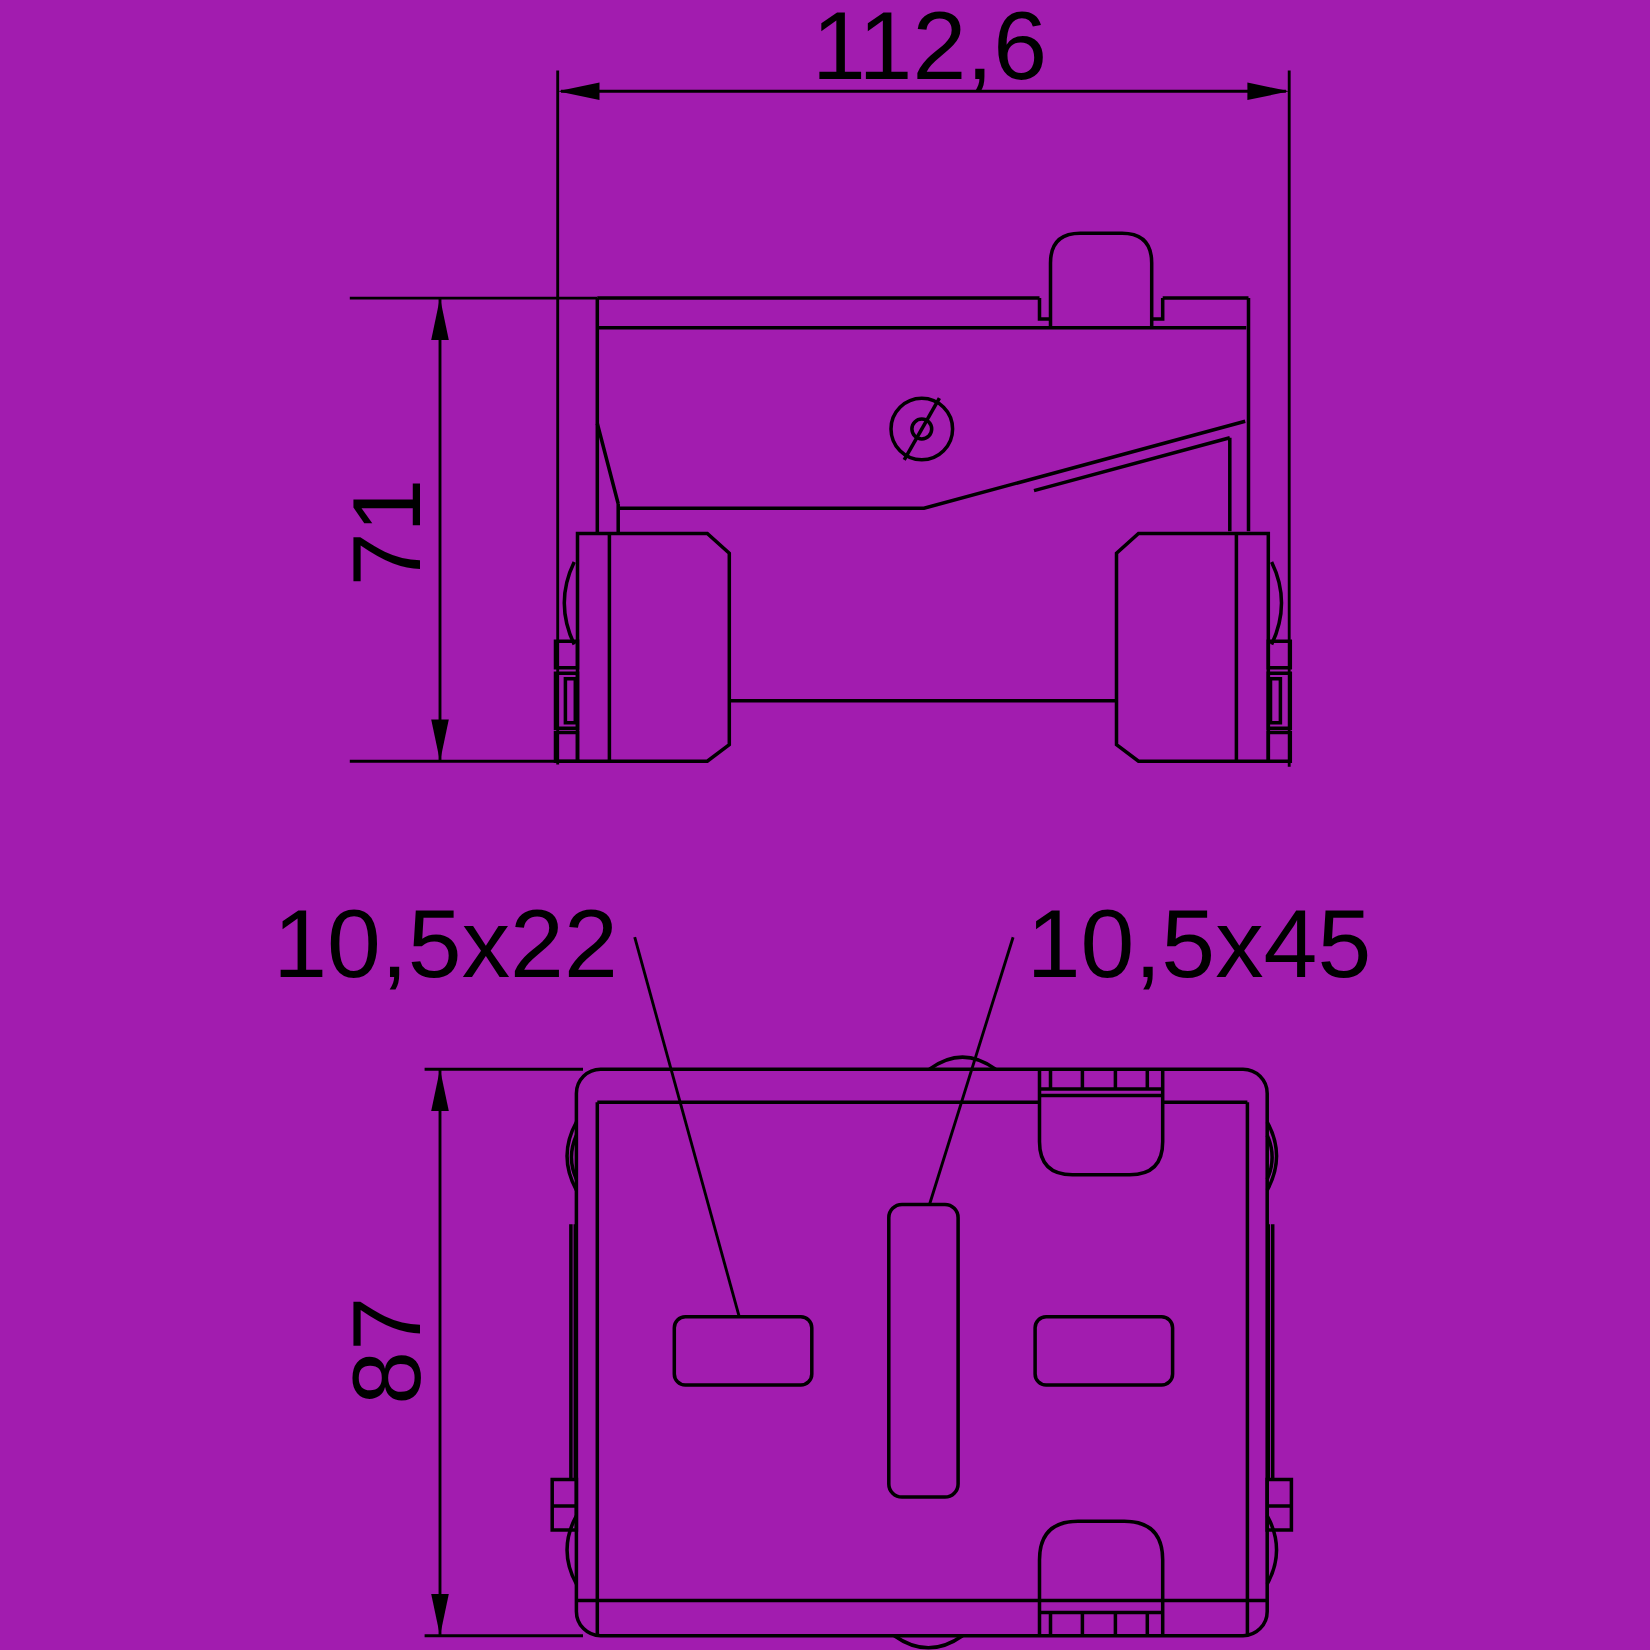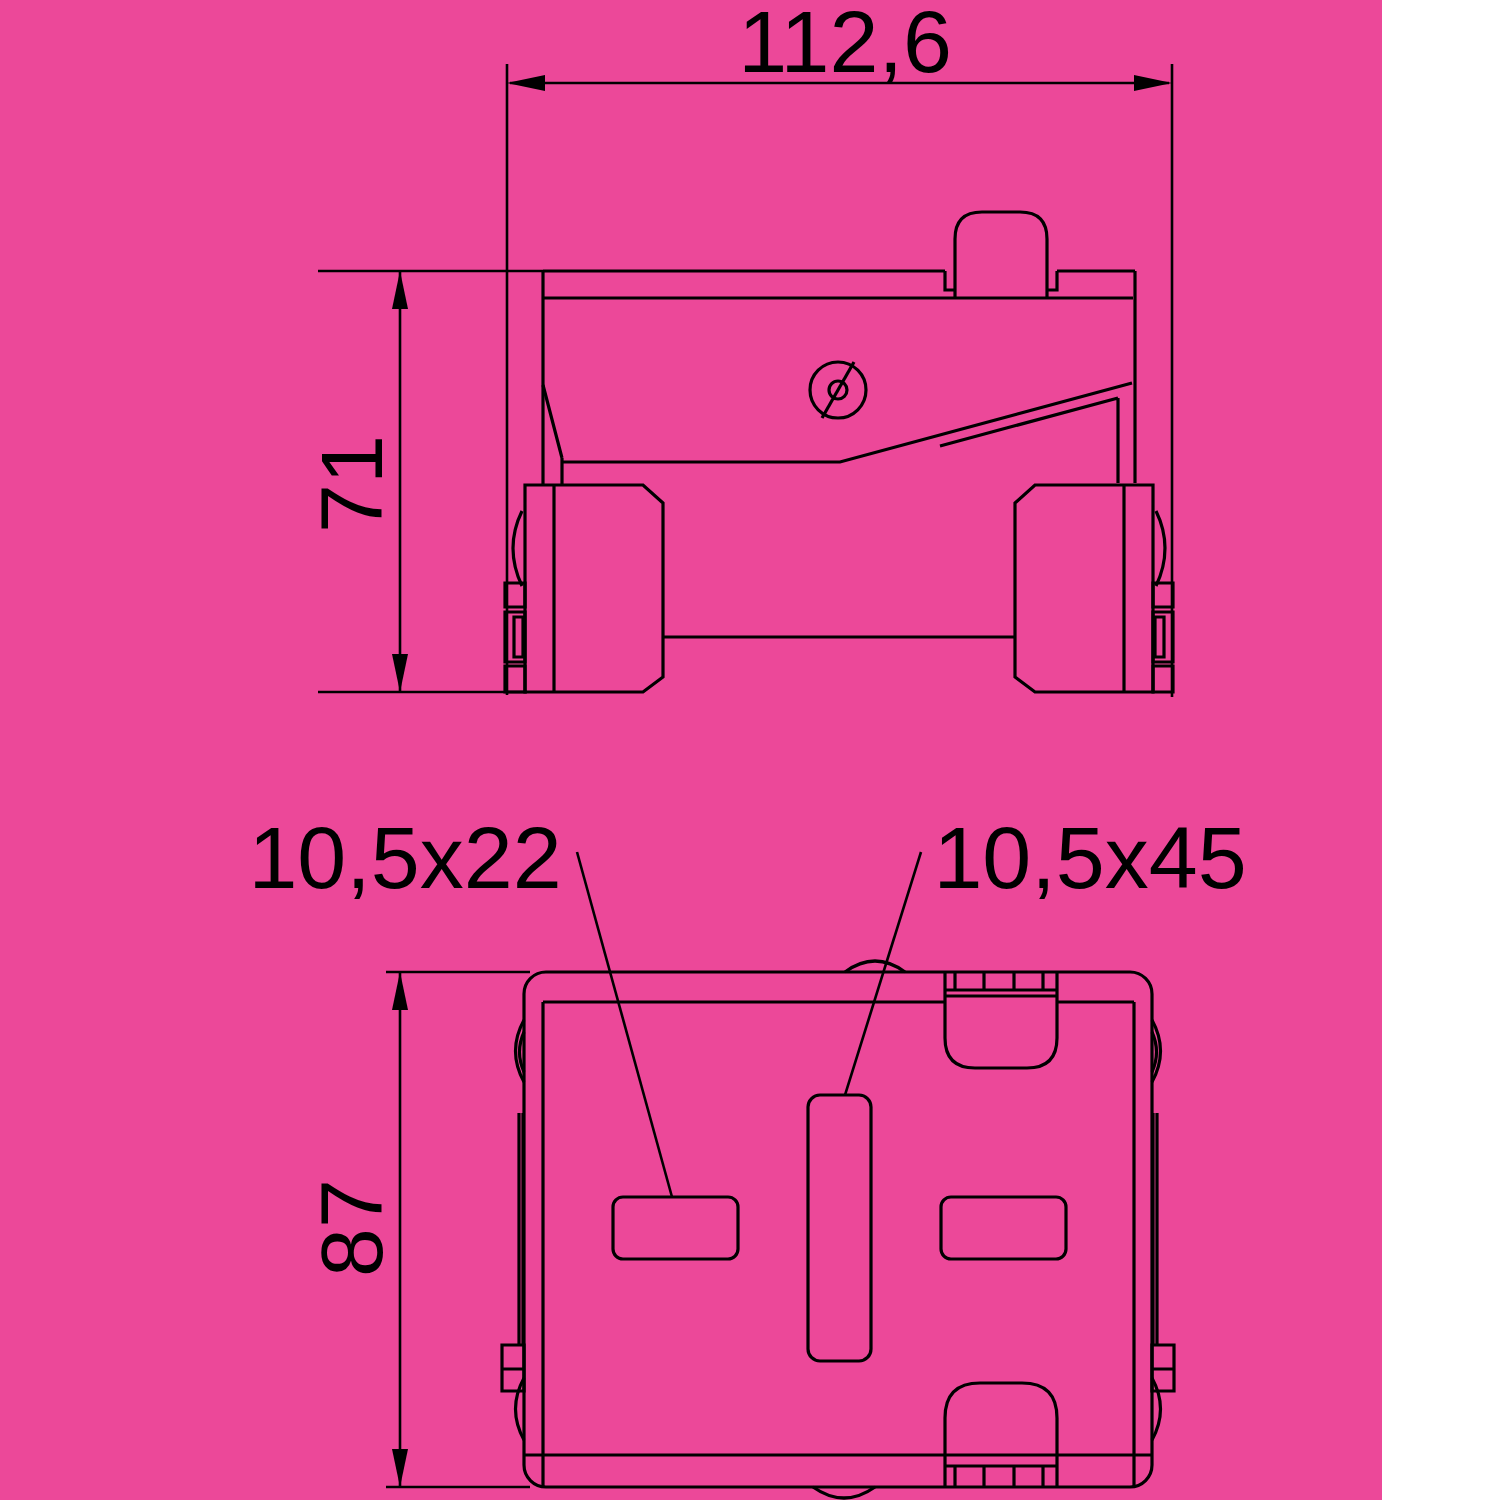--- a/index.html
+++ b/index.html
@@ -1,16 +1,16 @@
 <!DOCTYPE html>
 <html><head>
 <meta charset="utf-8">
 <style>
   html,body{margin:0;padding:0;background:#ffffff;}
-  .page{width:1382px;height:1500px;background:#ec4899;position:relative;overflow:hidden;}
+  .page{width:1500px;height:1500px;background:#a21caf;position:relative;overflow:hidden;}
   svg{display:block;}
   .geo{stroke:#000000;stroke-width:3.2;fill:none;stroke-linecap:butt;stroke-linejoin:miter;}
   .dim{stroke:#000000;stroke-width:2.6;fill:none;}
   .arrow{fill:#000000;stroke:none;}
   .dim-text{font-family:"Liberation Sans", sans-serif;font-size:88px;fill:#000000;}
 </style>
 </head>
 <body>
 
 <div class="page">

